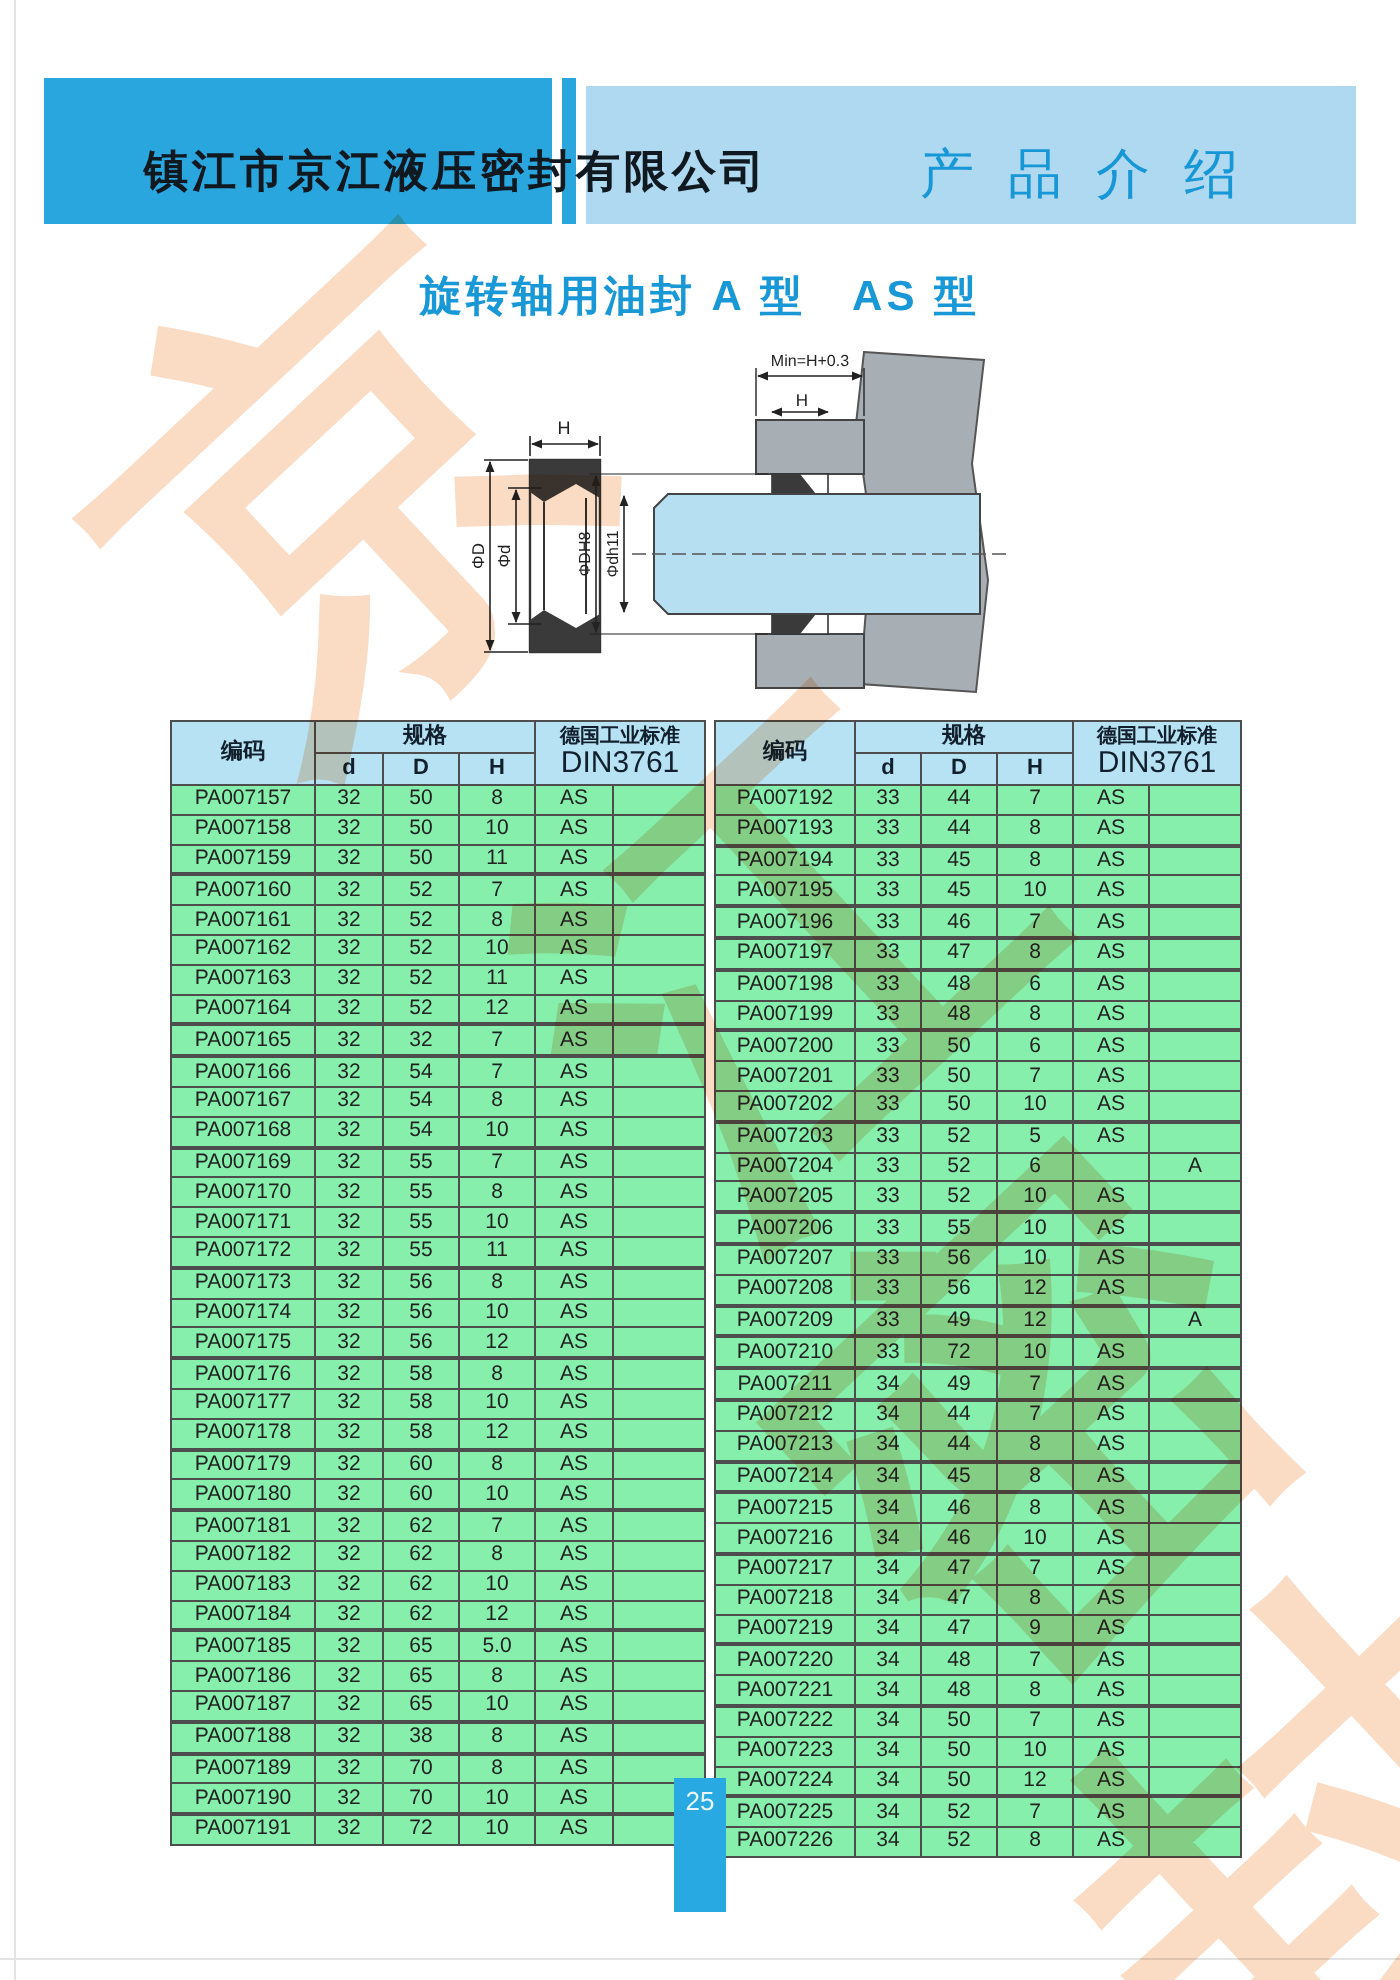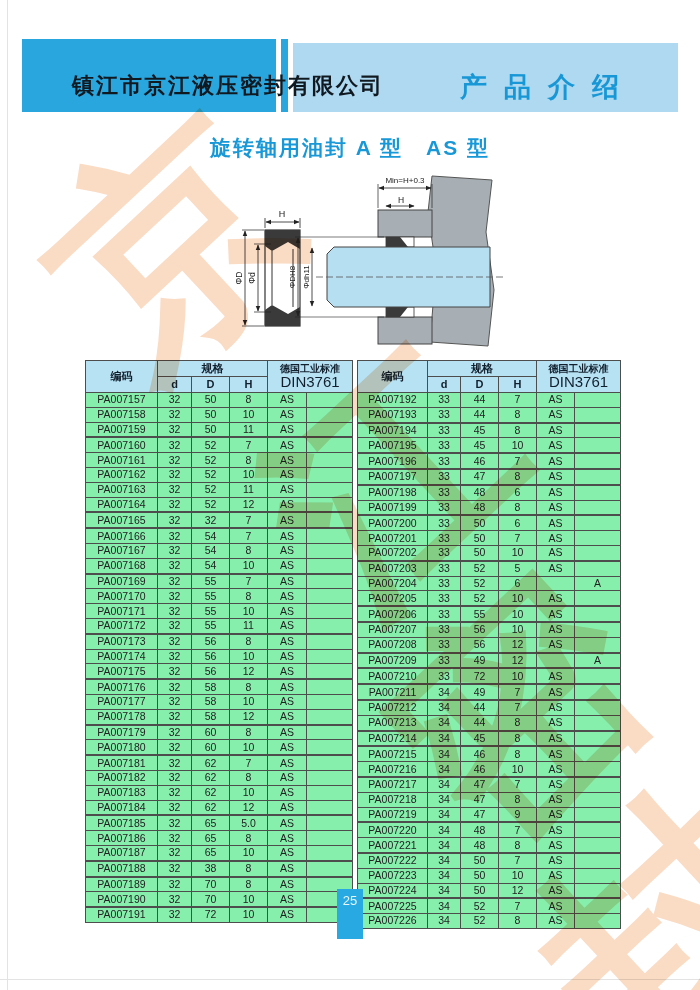--- a/index.html
+++ b/index.html
@@ -15,21 +15,21 @@
   .banner-dark{position:absolute;left:22px;top:39px;width:254px;height:73px;background:#2aa6de;}
   .banner-divider{position:absolute;left:281px;top:39px;width:7px;height:73px;background:#2aa6de;}
   .banner-light{position:absolute;left:293px;top:43px;width:385px;height:69px;background:#aed9f0;}
   .company-name{
     position:absolute;left:72px;top:71px;width:320px;z-index:3;
     font-family:"DejaVu Serif", serif;font-weight:bold;font-size:22px;color:#101820;
     letter-spacing:2px;white-space:nowrap;
   }
   .section-name{
     position:absolute;left:460px;top:69px;z-index:3;
-    font-family:"DejaVu Serif", serif;font-weight:bold;font-size:27px;color:#1897d6;
+    font-family:"DejaVu Serif", serif;font-weight:normal;font-size:27px;color:#1897d6;
     letter-spacing:17px;white-space:nowrap;
   }
   .page-title{
     position:absolute;left:0;top:134px;width:700px;text-align:center;
     font-size:21px;font-weight:bold;color:#1898d6;letter-spacing:2px;
   }
 
   
   .wm{position:absolute;inset:0;pointer-events:none;z-index:6;opacity:.38;mix-blend-mode:multiply;}
   .wm span{
@@ -61,21 +61,21 @@
   .data-table thead th.din-hd .l2{font-weight:normal;font-size:15px;}
   .data-table tr.group-start td{border-top-width:2px;}
   #table-left col.c-code{width:72px;} #table-left col.c-d{width:34px;}
   #table-left col.c-D{width:38px;}  #table-left col.c-H{width:38px;}
   #table-left col.c-as{width:39px;} #table-left col.c-a{width:46px;}
   #table-right col.c-code{width:70px;} #table-right col.c-d{width:33px;}
   #table-right col.c-D{width:38px;}  #table-right col.c-H{width:38px;}
   #table-right col.c-as{width:38px;} #table-right col.c-a{width:46px;}
 
   .page-number{
-    position:absolute;left:337px;top:889px;width:26px;height:50px;background:#29a9e1;
+    position:absolute;left:337px;top:889px;width:26px;height:67px;background:#29a9e1;
     color:#eaf6fc;font-size:13px;text-align:center;padding-top:4px;box-sizing:border-box;
   }
 </style>
 </head>
 <body>
 
 <div class="page-edge-left"></div>
 <div class="page-edge-bottom"></div>
 
 <div class="banner-dark"></div>

